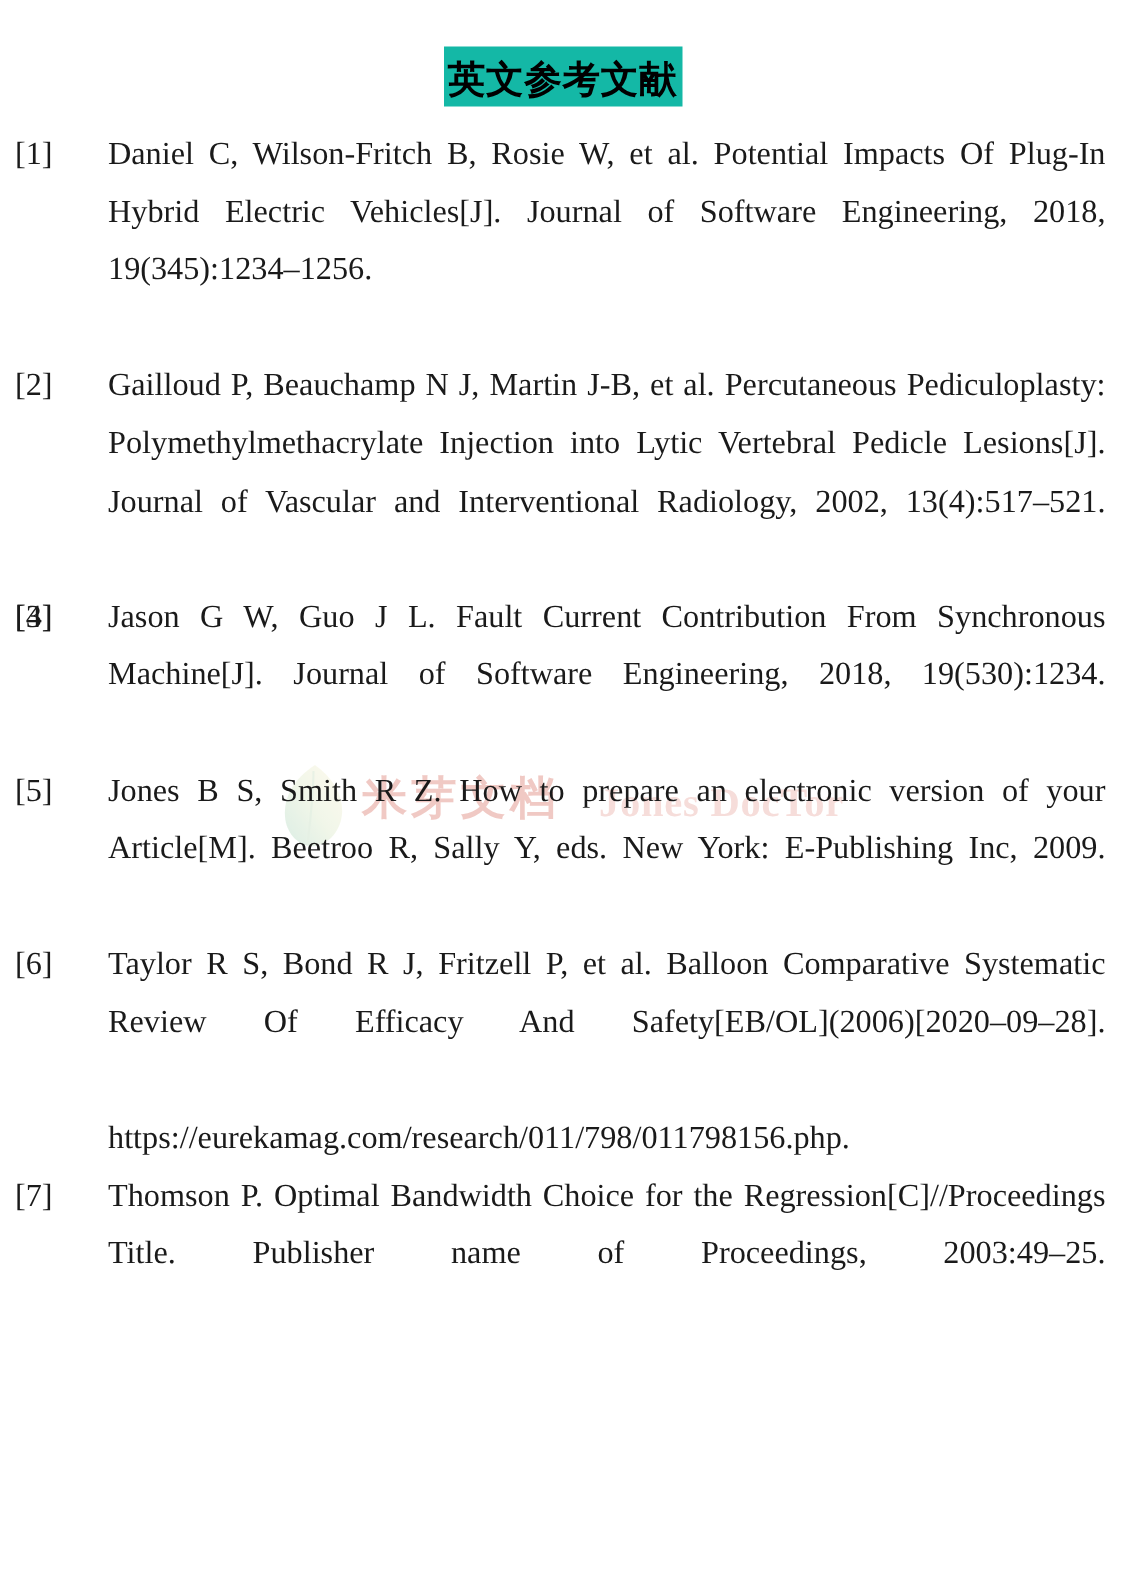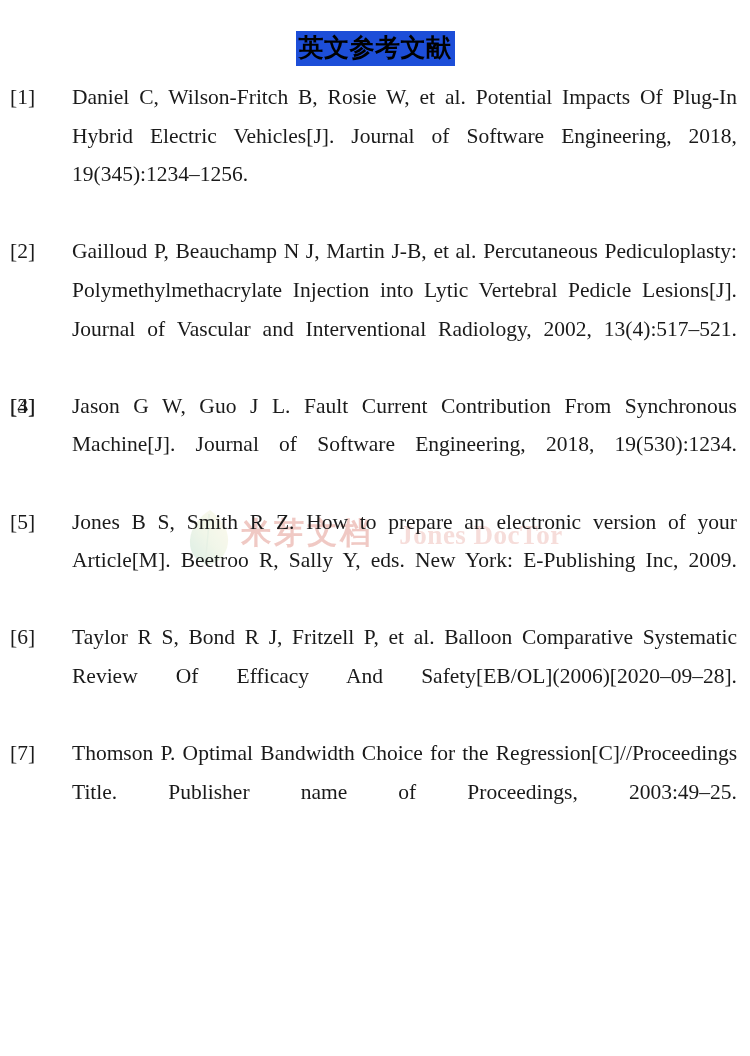--- a/index.html
+++ b/index.html
@@ -78,22 +78,22 @@
     text-align: center;
     padding-top: 31px;
   }
   .title {
     display: inline-block;
     font-family: "DejaVu Sans", "Liberation Sans", sans-serif;
     font-size: 25px;
     font-weight: bold;
     line-height: 1.28;
     color: #000000;
-    background: #1d4ed8;
-    padding: 1px 3px 2px 3px;
+    background: #14b8a6;
+    padding: 6px 3px 2px 3px;
     letter-spacing: 0.5px;
   }
 
   
   .reflist {
     position: relative;
     z-index: 2;
     margin: 0;
     padding: 0;
     list-style: none;
@@ -184,20 +184,21 @@
     </li>
 
     <li class="refitem">
       <span class="reflabel">[5]</span>
       <span class="refbody">Jones B S, Smith R Z. How to prepare an electronic version of your Article[M]. Beetroo R, Sally Y, eds. New York: E-Publishing Inc, 2009.</span>
     </li>
 
     <li class="refitem">
       <span class="reflabel">[6]</span>
       <span class="refbody">Taylor R S, Bond R J, Fritzell P, et al. Balloon Comparative Systematic Review Of Efficacy And Safety[EB/OL](2006)[2020–09–28].</span>
+      <span class="url-line">https://eurekamag.com/research/011/798/011798156.php.</span>
     </li>
 
     <li class="refitem">
       <span class="reflabel">[7]</span>
       <span class="refbody">Thomson P. Optimal Bandwidth Choice for the Regression[C]//Proceedings Title. Publisher name of Proceedings, 2003:49–25.</span>
     </li>
 
   </ol>
 
 </div>

